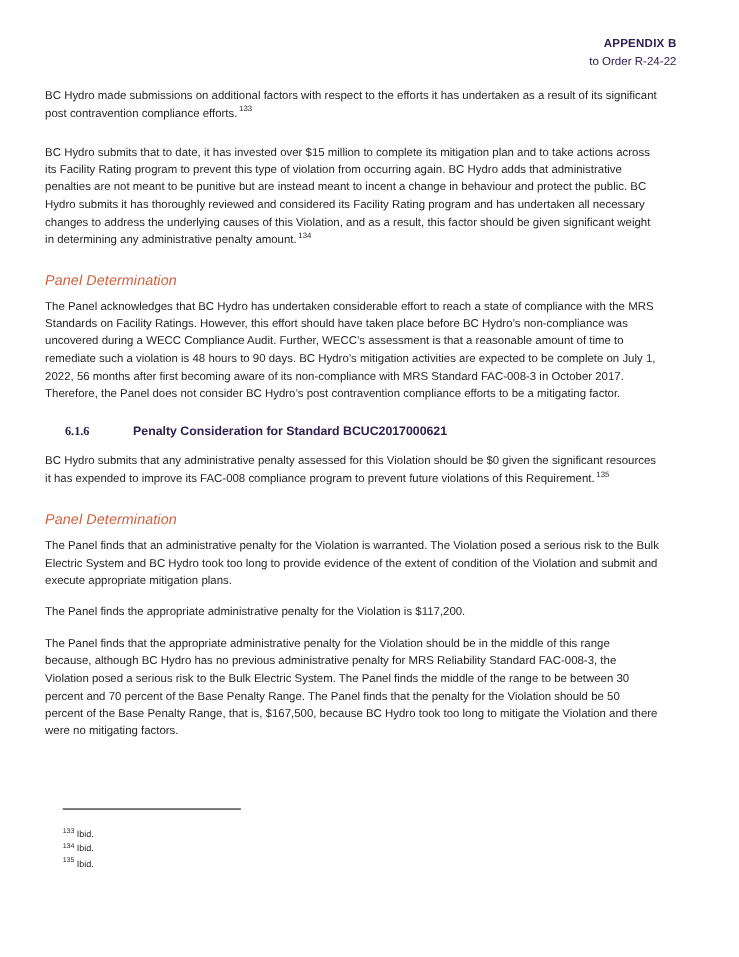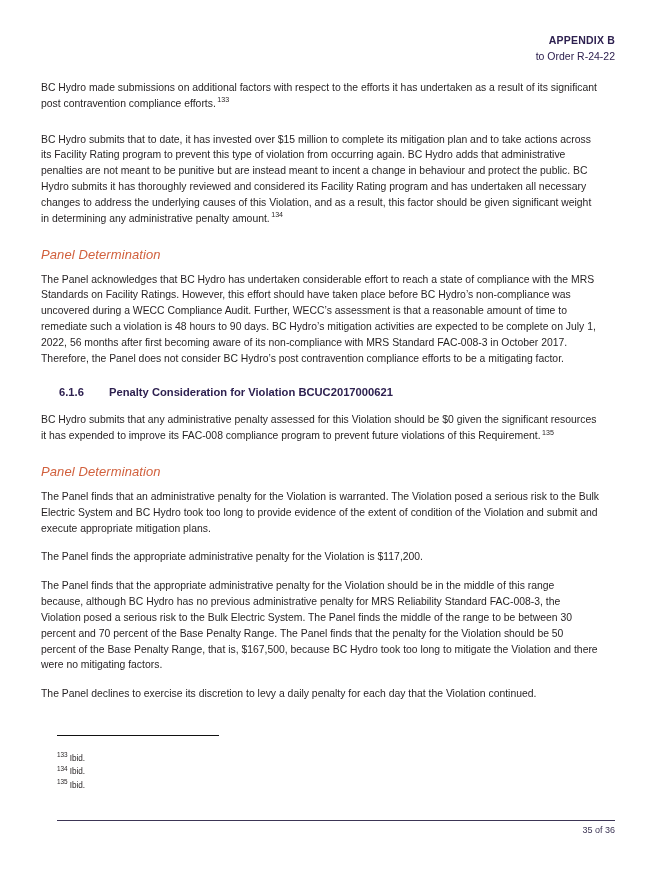--- a/index.html
+++ b/index.html
@@ -84,23 +84,24 @@
   h2.section-head {
     margin: 11px 0 14px 0;
     font-size: 11.2px;
     font-weight: bold;
     color: #2e2150;
     display: flex;
     align-items: baseline;
   }
   h2.section-head .num {
     display: inline-block;
-    width: 50px;
+    width: 62px;
     margin-left: 18px;
     flex: 0 0 auto;
+    font-family: Liberation Serif, serif;
   }
   h2.section-head .title { flex: 1 1 auto; }
 
   
   .footnote-area {
     position: absolute;
     left: 57px;
     top: 735px;
     width: 558px;
   }
@@ -157,43 +158,38 @@
     <p class="para gap-after"><span>BC Hydro made submissions on additional factors with respect to the efforts it has undertaken as a result of its significant post contravention compliance efforts.</span><sup class="fn">133</sup></p>
 
     <p class="para gap-after"><span>BC Hydro submits that to date, it has invested over $15 million to complete its mitigation plan and to take actions across its Facility Rating program to prevent this type of violation from occurring again. BC Hydro adds that administrative penalties are not meant to be punitive but are instead meant to incent a change in behaviour and protect the public. BC Hydro submits it has thoroughly reviewed and considered its Facility Rating program and has undertaken all necessary changes to address the underlying causes of this Violation, and as a result, this factor should be given significant weight in determining any administrative penalty amount.</span><sup class="fn">134</sup></p>
 
     <h3 class="panel-det">Panel Determination</h3>
 
     <p class="para gap-after">The Panel acknowledges that BC Hydro has undertaken considerable effort to reach a state of compliance with the MRS Standards on Facility Ratings. However, this effort should have taken place before BC Hydro’s non-compliance was uncovered during a WECC Compliance Audit. Further, WECC’s assessment is that a reasonable amount of time to remediate such a violation is 48 hours to 90 days. BC Hydro’s mitigation activities are expected to be complete on July 1, 2022, 56 months after first becoming aware of its non-compliance with MRS Standard FAC-008-3 in October 2017. Therefore, the Panel does not consider BC Hydro’s post contravention compliance efforts to be a mitigating factor.</p>
 
     <h2 class="section-head">
       <span class="num">6.1.6</span>
-      <span class="title">Penalty Consideration for Violation BCUC2017000621</span>
+      <span class="title">Penalty Consideration for Standard BCUC2017000621</span>
     </h2>
 
     <p class="para gap-after"><span>BC Hydro submits that any administrative penalty assessed for this Violation should be $0 given the significant resources it has expended to improve its FAC-008 compliance program to prevent future violations of this Requirement.</span><sup class="fn">135</sup></p>
 
     <h3 class="panel-det spaced">Panel Determination</h3>
 
     <p class="para">The Panel finds that an administrative penalty for the Violation is warranted. The Violation posed a serious risk to the Bulk Electric System and BC Hydro took too long to provide evidence of the extent of condition of the Violation and submit and execute appropriate mitigation plans.</p>
 
     <p class="para">The Panel finds the appropriate administrative penalty for the Violation is $117,200.</p>
 
 
     <p class="para">The Panel finds that the appropriate administrative penalty for the Violation should be in the middle of this range because, although BC Hydro has no previous administrative penalty for MRS Reliability Standard FAC-008-3, the Violation posed a serious risk to the Bulk Electric System. The Panel finds the middle of the range to be between 30 percent and 70 percent of the Base Penalty Range. The Panel finds that the penalty for the Violation should be 50 percent of the Base Penalty Range, that is, $167,500, because BC Hydro took too long to mitigate the Violation and there were no mitigating factors.</p>
 
-    <p class="para">The Panel declines to exercise its discretion to levy a daily penalty for each day that the Violation continued.</p>
 
   </div>
 
   <div class="footnote-area">
     <div class="fn-rule"></div>
     <p class="fn-item"><span class="fn-num">133</span><span>Ibid.</span></p>
     <p class="fn-item"><span class="fn-num">134</span><span>Ibid.</span></p>
     <p class="fn-item"><span class="fn-num">135</span><span>Ibid.</span></p>
   </div>
 
-  <div class="doc-footer">
-    <div class="footer-rule"></div>
-    <div class="footer-page">35 of 36</div>
-  </div>
 
 </div>
 
 </body></html>

